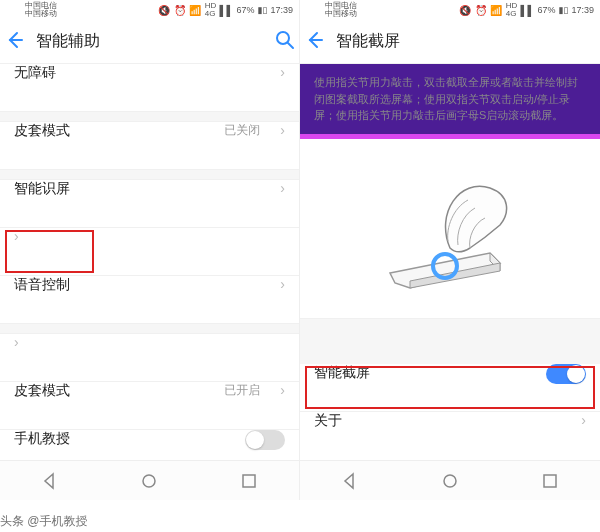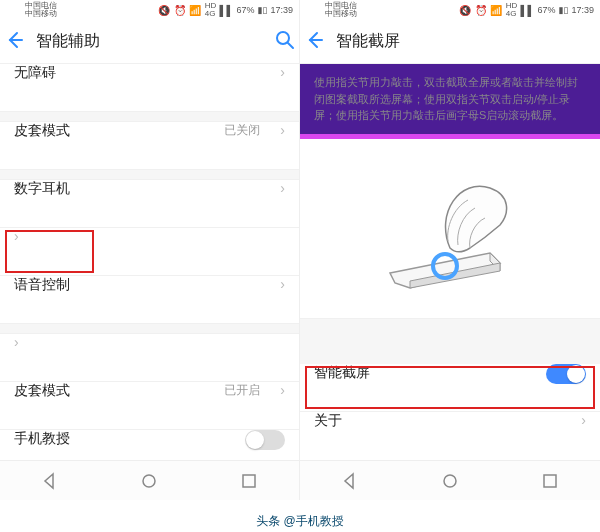--- a/index.html
+++ b/index.html
@@ -24,21 +24,21 @@
   .hl2 { position: relative; }
   .hl2::after { content: ""; position: absolute; left: 5px; right: 5px; top: 2px; bottom: 2px; border: 2px solid #d22; pointer-events: none; }
   .toggle { width: 40px; height: 20px; border-radius: 10px; background: #ddd; position: relative; }
   .toggle .knob { position: absolute; top: 1px; left: 1px; width: 18px; height: 18px; border-radius: 50%; background: #fff; box-shadow: 0 1px 2px rgba(0,0,0,0.2); }
   .toggle.on { background: #3f89ff; }
   .toggle.on .knob { left: auto; right: 1px; }
   .desc { padding: 10px 14px; font-size: 11px; color: #888; line-height: 1.5; background: #4c1d95; border-bottom: 5px solid #d946ef; }
   .illus { height: 180px; display: flex; align-items: center; justify-content: center; background: #fff; border-bottom: 1px solid #f0f0f0; }
   .navbar { height: 40px; display: flex; align-items: center; justify-content: space-around; border-top: 1px solid #eee; background:#fcfcfc; }
   .navbtn svg { display:block; }
-  .credit { position: absolute; left:0; right:0; bottom: 2px; text-align: center; font-size: 12px; color: #0c4a6e; }
+  .credit { position: absolute; left:0; right:0; bottom: 2px; text-align: left; font-size: 12px; color: #737373; }
   .sb-icon { font-size: 10px; }
   .sig-txt { font-size: 8px; line-height: 8px; }
 </style>
 </head>
 <body>
 
 <div class="screens">
 
   <div class="screen">
     <div class="statusbar">
@@ -77,21 +77,21 @@
         <span class="chev">›</span>
       </div>
       <div class="row-gap"></div>
       <div class="row">
         <span class="row-label">皮套模式</span>
         <span class="row-value">已关闭</span>
         <span class="chev">›</span>
       </div>
       <div class="row-gap"></div>
       <div class="row">
-        <span class="row-label">数字耳机</span>
+        <span class="row-label">智能识屏</span>
         <span class="chev">›</span>
       </div>
       <div class="row hl">
         <span class="chev">›</span>
       </div>
       <div class="row">
         <span class="row-label">语音控制</span>
         <span class="chev">›</span>
       </div>
       <div class="row-gap"></div>

